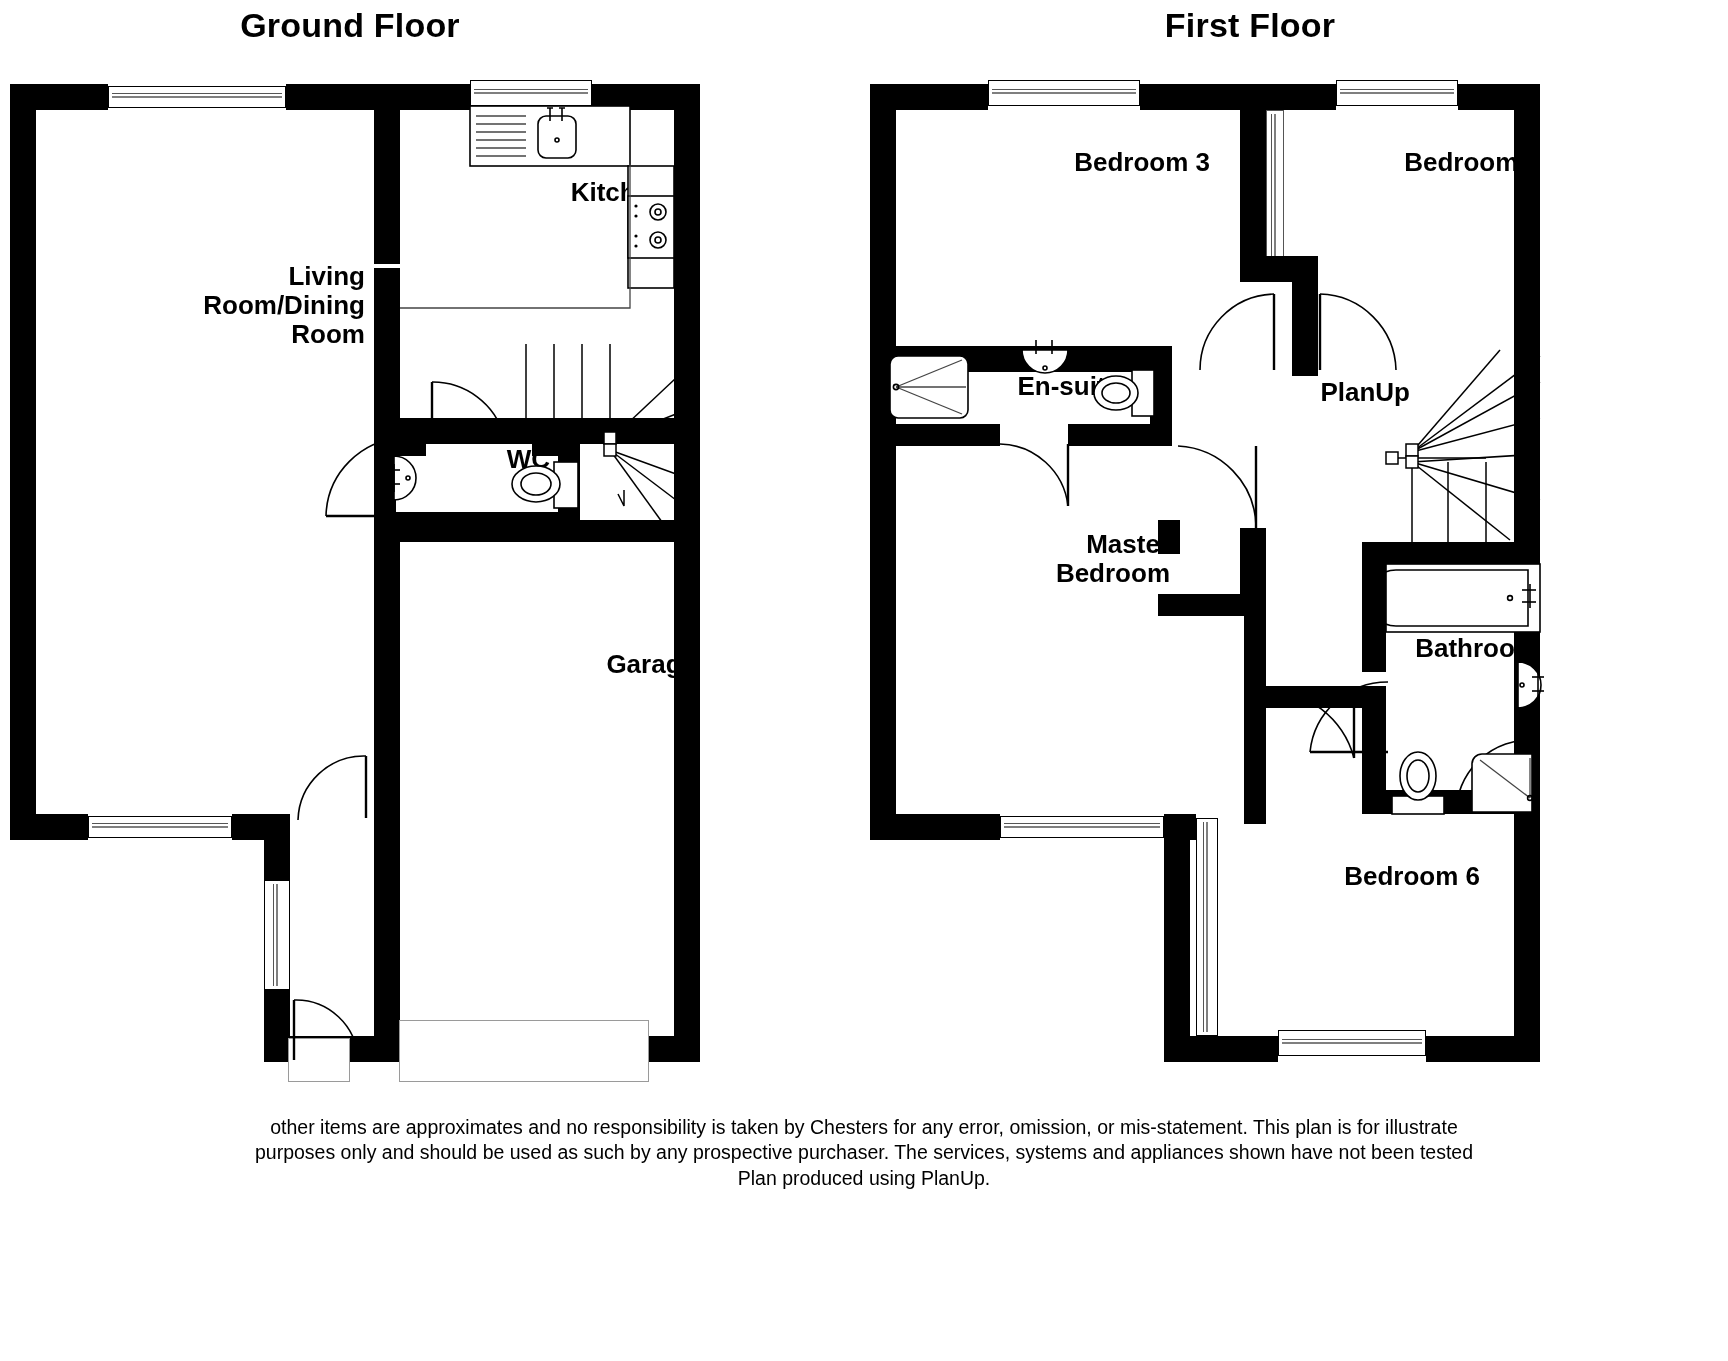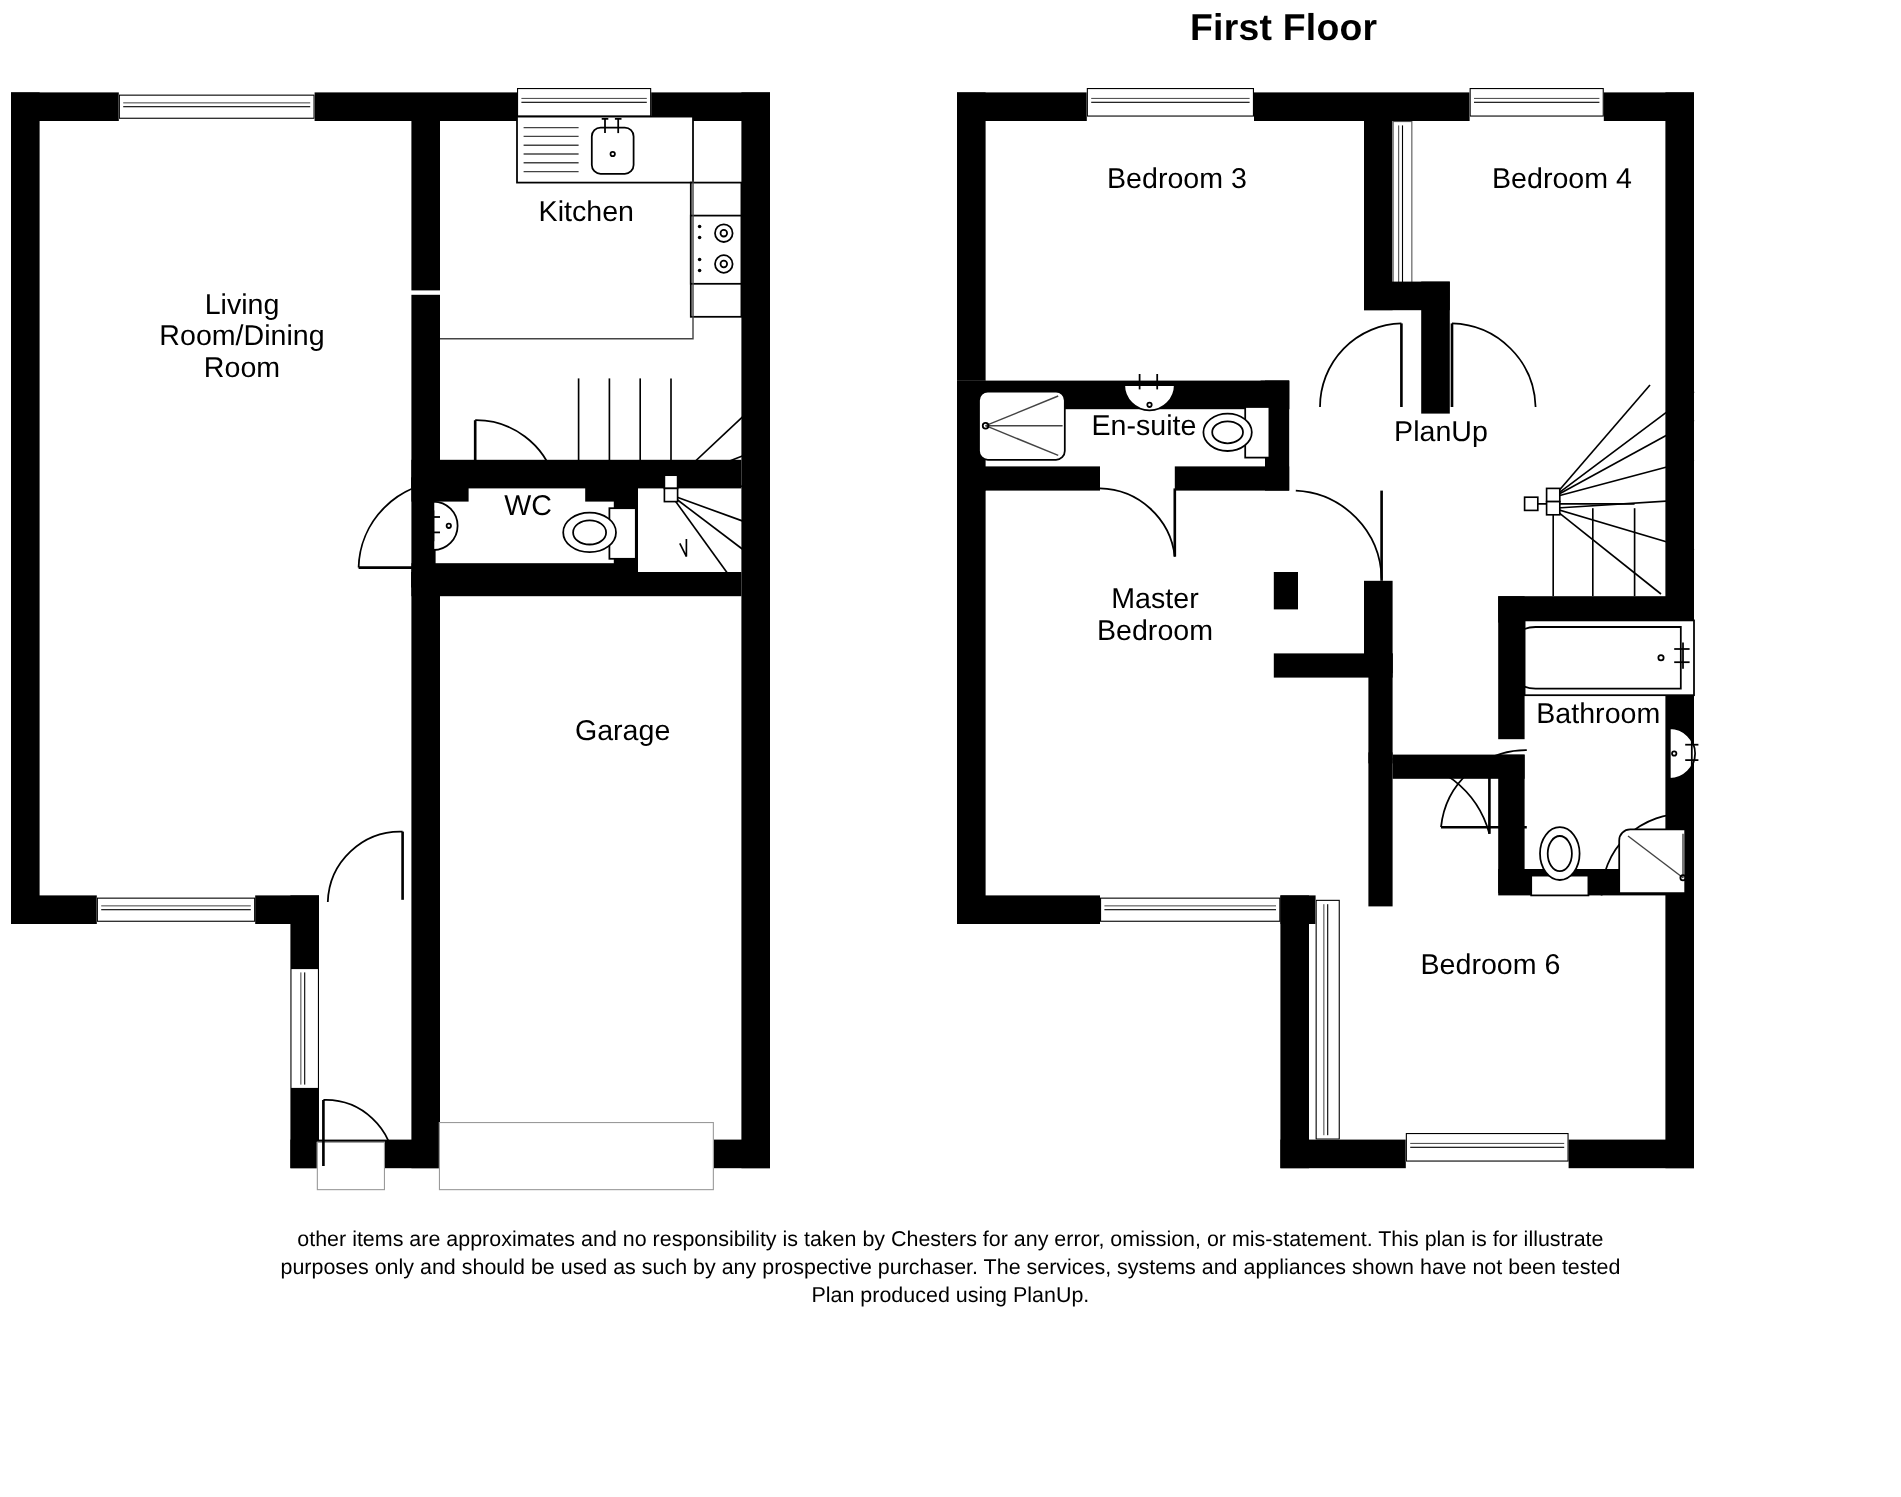--- a/index.html
+++ b/index.html
@@ -7,22 +7,22 @@
   #stage{position:relative;width:1728px;height:1361px;}
 
   .floor-title{
     position:absolute;font-weight:bold;font-size:34px;letter-spacing:0.2px;
     text-align:center;white-space:nowrap;
   }
 
   
   .wall{position:absolute;background:#000;}
   .room-label{
-    position:absolute;font-weight:normal;font-size:26px;line-height:1.12;
-    text-align:center;white-space:pre-line;
+    position:absolute;font-weight:bold;font-size:26px;line-height:1.12;
+    text-align:right;white-space:pre-line;
   }
 
   
   .win-h{position:absolute;background:#fff;border:1.5px solid #000;box-sizing:border-box;}
   .win-h::before{content:"";position:absolute;left:3px;right:3px;top:50%;
     height:0;border-top:1.5px solid #000;transform:translateY(-50%);}
   .win-h::after{content:"";position:absolute;left:3px;right:3px;top:50%;
     margin-top:-4px;height:0;border-top:1.2px solid #555;}
   .win-v{position:absolute;background:#fff;border:1.5px solid #000;box-sizing:border-box;}
   .win-v::before{content:"";position:absolute;top:3px;bottom:3px;left:50%;
@@ -57,21 +57,22 @@
   #disclaimer{
     position:absolute;left:0;right:0;text-align:center;
     font-size:19.5px;line-height:1.30;color:#000;
   }
 </style>
 </head>
 <body>
 
 <div id="stage">
 
-  <div class="floor-title" style="left:937px;top:6px;width:460px;">First Floor</div>
+  <div class="floor-title" style="left:120px;top:6px;width:460px;">Ground Floor</div>
+  <div class="floor-title" style="left:1020px;top:6px;width:460px;">First Floor</div>
 
   <div>
 
     <div class="wall" style="left:10px;top:84px;width:98px;height:26px;"></div>
     <div class="wall" style="left:286px;top:84px;width:186px;height:26px;"></div>
     <div class="wall" style="left:590px;top:84px;width:110px;height:26px;"></div>
 
     <div class="win-h" style="left:108px;top:86px;width:178px;height:22px;"></div>
     <div class="win-h" style="left:470px;top:80px;width:122px;height:26px;"></div>
 

